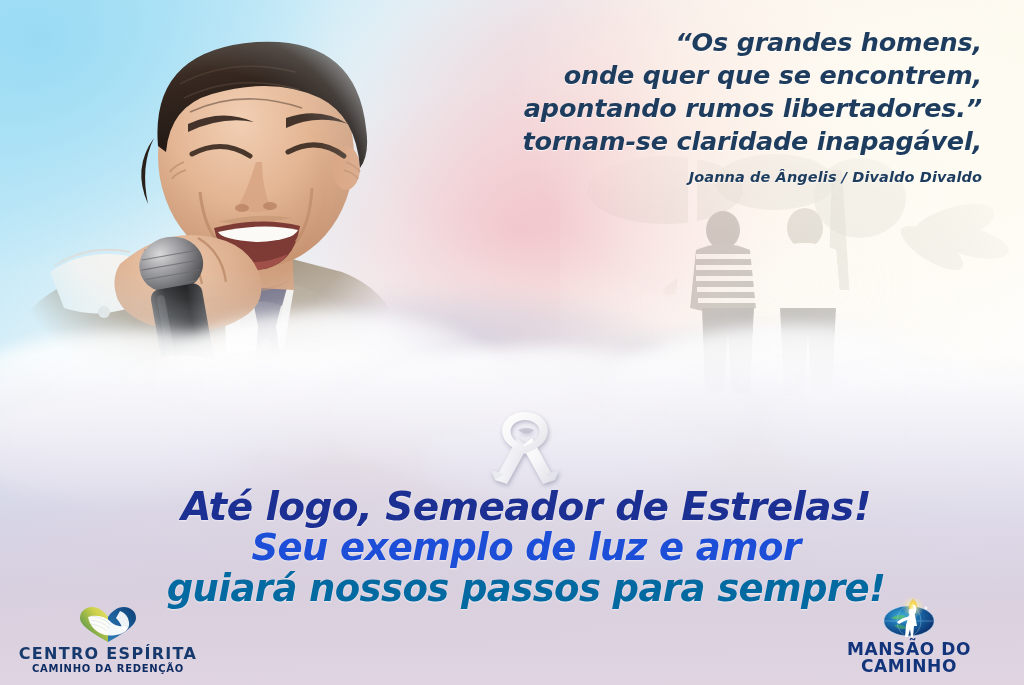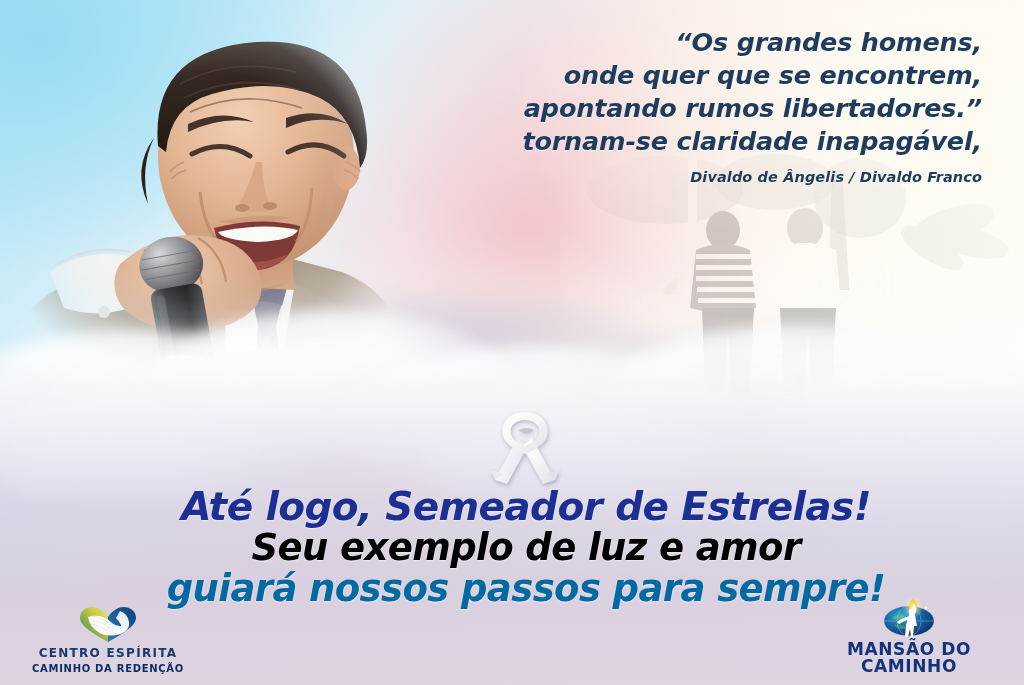--- a/index.html
+++ b/index.html
@@ -179,41 +179,41 @@
   }
   .hl {
     font-family: "DejaVu Sans", "Liberation Sans", sans-serif;
     font-weight: bold;
     font-style: italic;
     letter-spacing: -0.6px;
     white-space: nowrap;
     text-shadow: 0 1px 2px rgba(255,255,255,0.55);
   }
   .hl1 { font-size: 39px; line-height: 41px; color: #1c2f93; }
-  .hl2 { font-size: 37px; line-height: 41px; color: #000000; }
+  .hl2 { font-size: 37px; line-height: 41px; color: #1d4ed8; }
   .hl3 { font-size: 37px; line-height: 41px; color: #0369a1; }
 
   
   .logo-left {
     position: absolute;
     left: 8px; bottom: 8px;
     width: 200px;
     text-align: center;
   }
   .logo-right {
     position: absolute;
     right: 10px; bottom: 10px;
     width: 210px;
     text-align: center;
   }
   .logo-mark { display: block; margin: 0 auto 2px auto; }
   .logo-l1 {
     font-family: "DejaVu Sans", "Liberation Sans", sans-serif;
     font-weight: bold;
-    font-size: 12px;
+    font-size: 16px;
     letter-spacing: 1.3px;
     color: #173a6e;
     line-height: 13px;
   }
   .logo-l2 {
     font-family: "DejaVu Sans", "Liberation Sans", sans-serif;
     font-weight: bold;
     font-size: 10px;
     letter-spacing: 0.7px;
     color: #0e2c63;
@@ -464,21 +464,21 @@
   </div>
 
   <div class="lavender"></div>
   <div class="lavender-warm"></div>
 
   <div class="quote-block">
     <div class="quote-line">“Os grandes homens,</div>
     <div class="quote-line">onde quer que se encontrem,</div>
     <div class="quote-line">apontando rumos libertadores.”</div>
     <div class="quote-line">tornam-se claridade inapagável,</div>
-    <div class="quote-author">Divaldo de Ângelis / Divaldo Franco</div>
+    <div class="quote-author">Joanna de Ângelis / Divaldo Divaldo</div>
   </div>
 
   <svg class="ribbon" viewBox="0 0 76 78">
     <defs>
       <linearGradient id="grib" x1="0" y1="0" x2="1" y2="1">
         <stop offset="0%" stop-color="#ffffff"></stop>
         <stop offset="48%" stop-color="#f6f6f8"></stop>
         <stop offset="100%" stop-color="#dedee6"></stop>
       </linearGradient>
       <linearGradient id="gribL" x1="0" y1="0" x2="1" y2="0.4">

